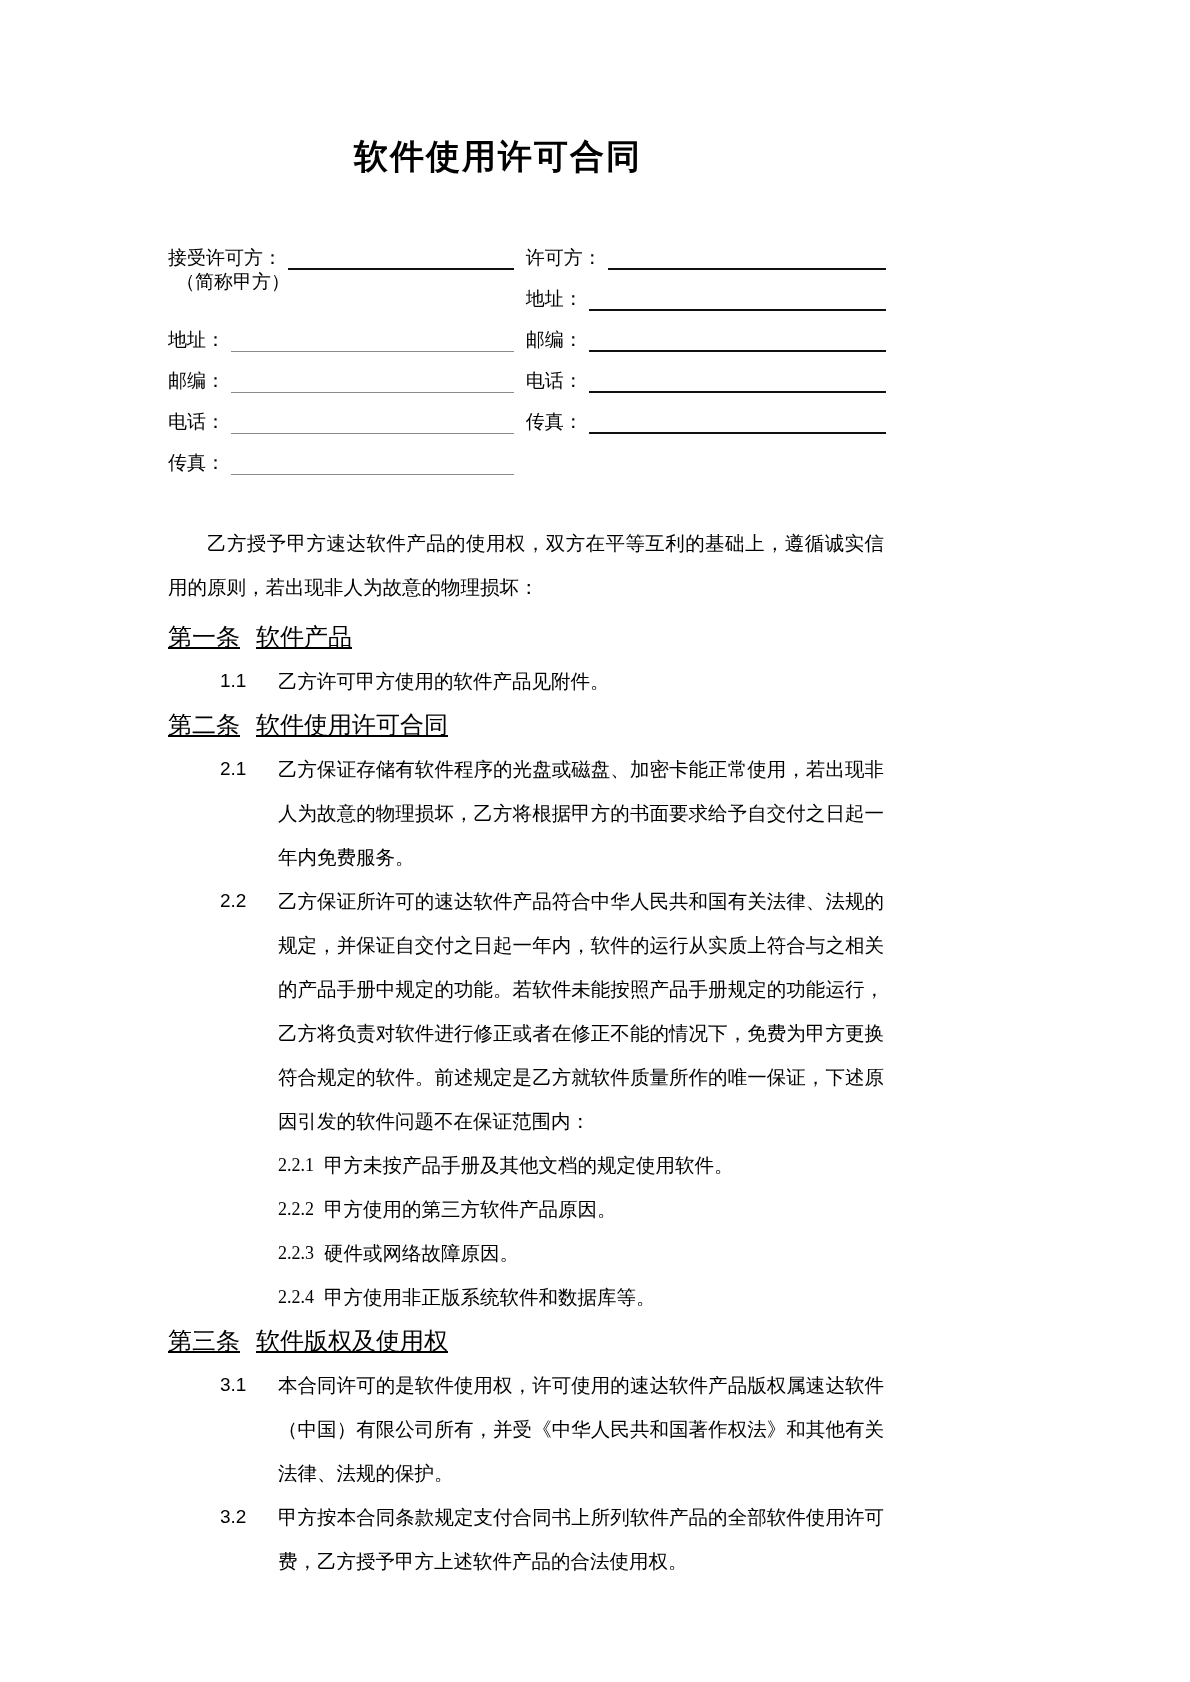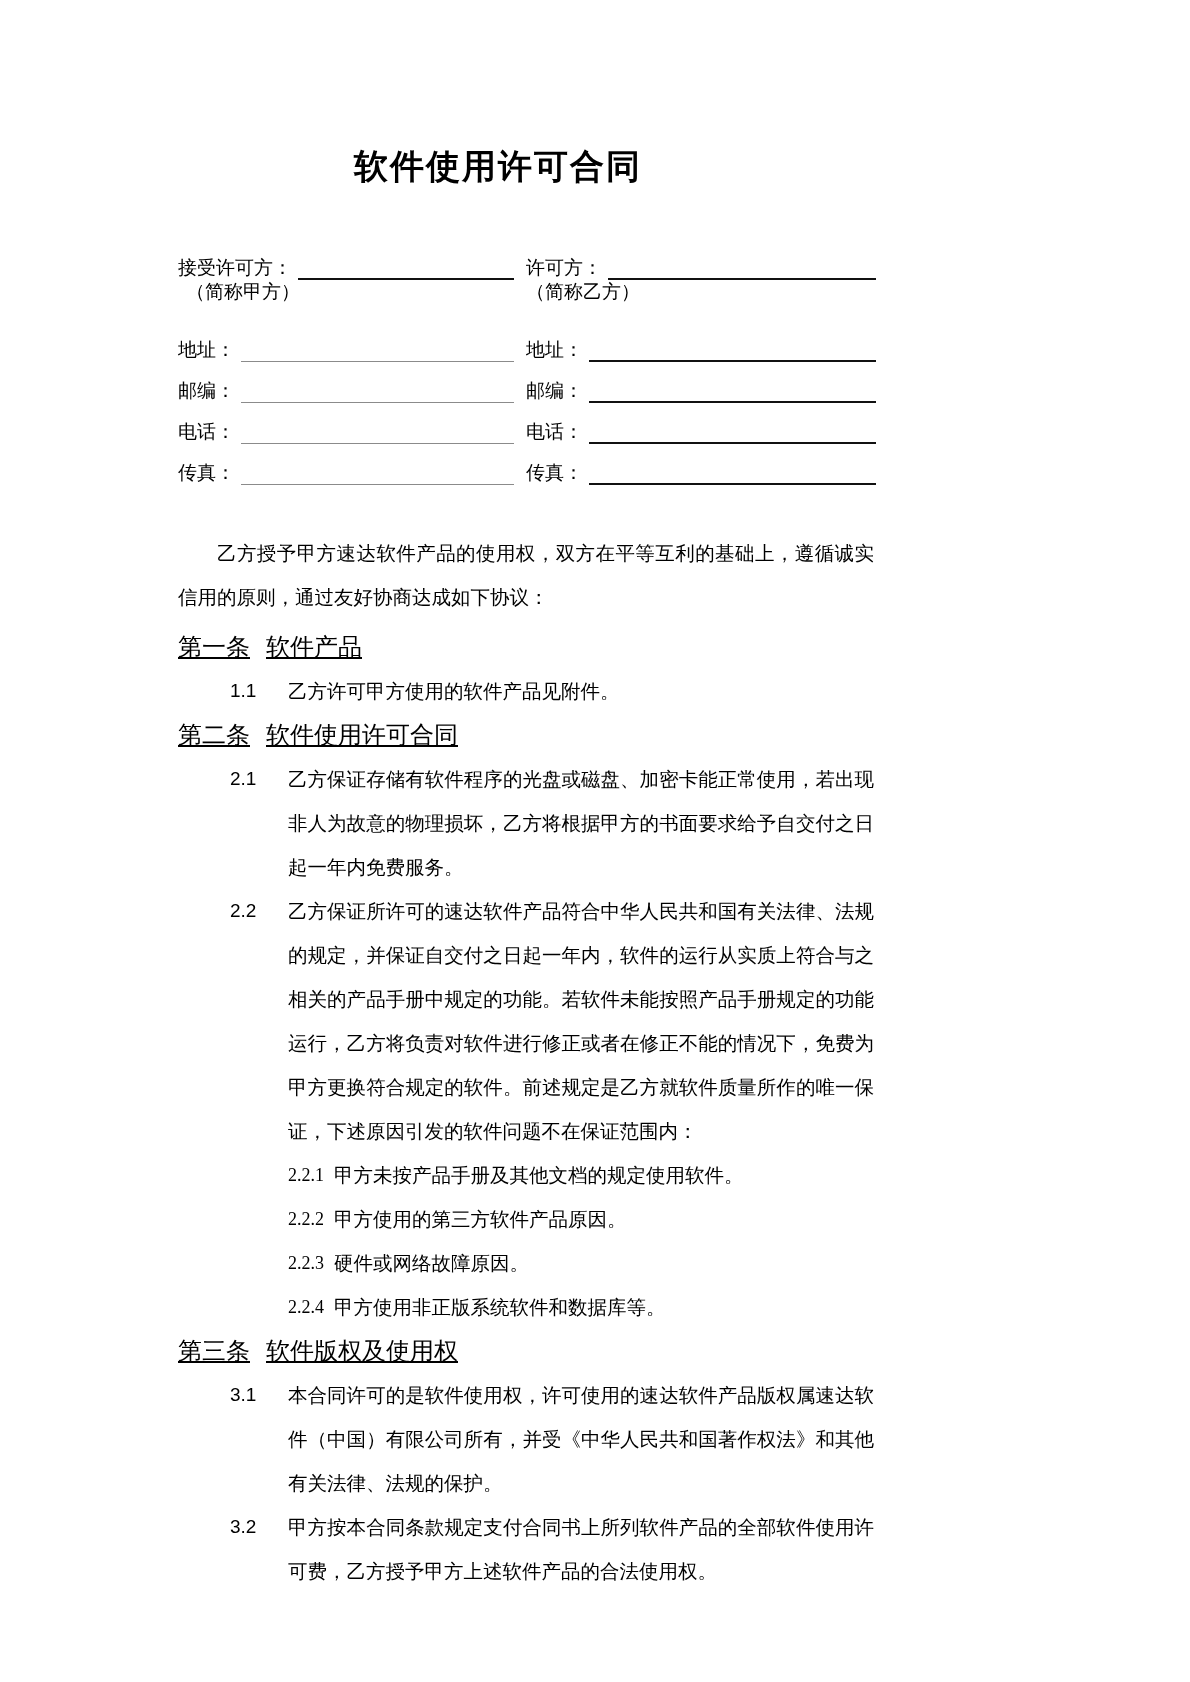--- a/index.html
+++ b/index.html
@@ -12,21 +12,21 @@
     height: 1682px;
     font-family: "Liberation Sans", "DejaVu Sans", sans-serif;
     color: #000000;
     -webkit-font-smoothing: antialiased;
   }
   .page {
     position: relative;
     width: 996px;
     height: 1682px;
     box-sizing: border-box;
-    padding: 10px;
+    padding: 0;
     overflow: hidden;
   }
 
   
   .doc-title {
     text-align: center;
     font-size: 34px;
     font-weight: bold;
     letter-spacing: 2px;
     margin: 0;
@@ -185,21 +185,20 @@
         <span class="field-label">传真：</span>
         <span class="field-line"></span>
       </div>
     </div>
 
     <div class="party-col right">
       <div class="field-row head">
         <span class="field-label">许可方：</span>
         <span class="field-line"></span>
       </div>
-      <div class="party-sub">（简称乙方）</div>
 
       <div class="field-row">
         <span class="field-label">地址：</span>
         <span class="field-line"></span>
       </div>
       <div class="field-row">
         <span class="field-label">邮编：</span>
         <span class="field-line"></span>
       </div>
       <div class="field-row">
@@ -209,21 +208,21 @@
       <div class="field-row">
         <span class="field-label">传真：</span>
         <span class="field-line"></span>
       </div>
     </div>
 
   </div>
 
   <div class="body-block">
 
-    <p class="para intro">乙方授予甲方速达软件产品的使用权，双方在平等互利的基础上，遵循诚实信用的原则，通过友好协商达成如下协议：</p>
+    <p class="para intro">乙方授予甲方速达软件产品的使用权，双方在平等互利的基础上，遵循诚实信用的原则，若出现非人为故意的物理损坏：</p>
 
     <p class="clause-head"><span>第一条</span><span class="ch-sep"></span><span>软件产品</span></p>
     <div class="item">
       <span class="num">1.1</span>
       <span class="txt">乙方许可甲方使用的软件产品见附件。</span>
     </div>
 
     <p class="clause-head"><span>第二条</span><span class="ch-sep"></span><span>软件使用许可合同</span></p>
     <div class="item">
       <span class="num">2.1</span>

